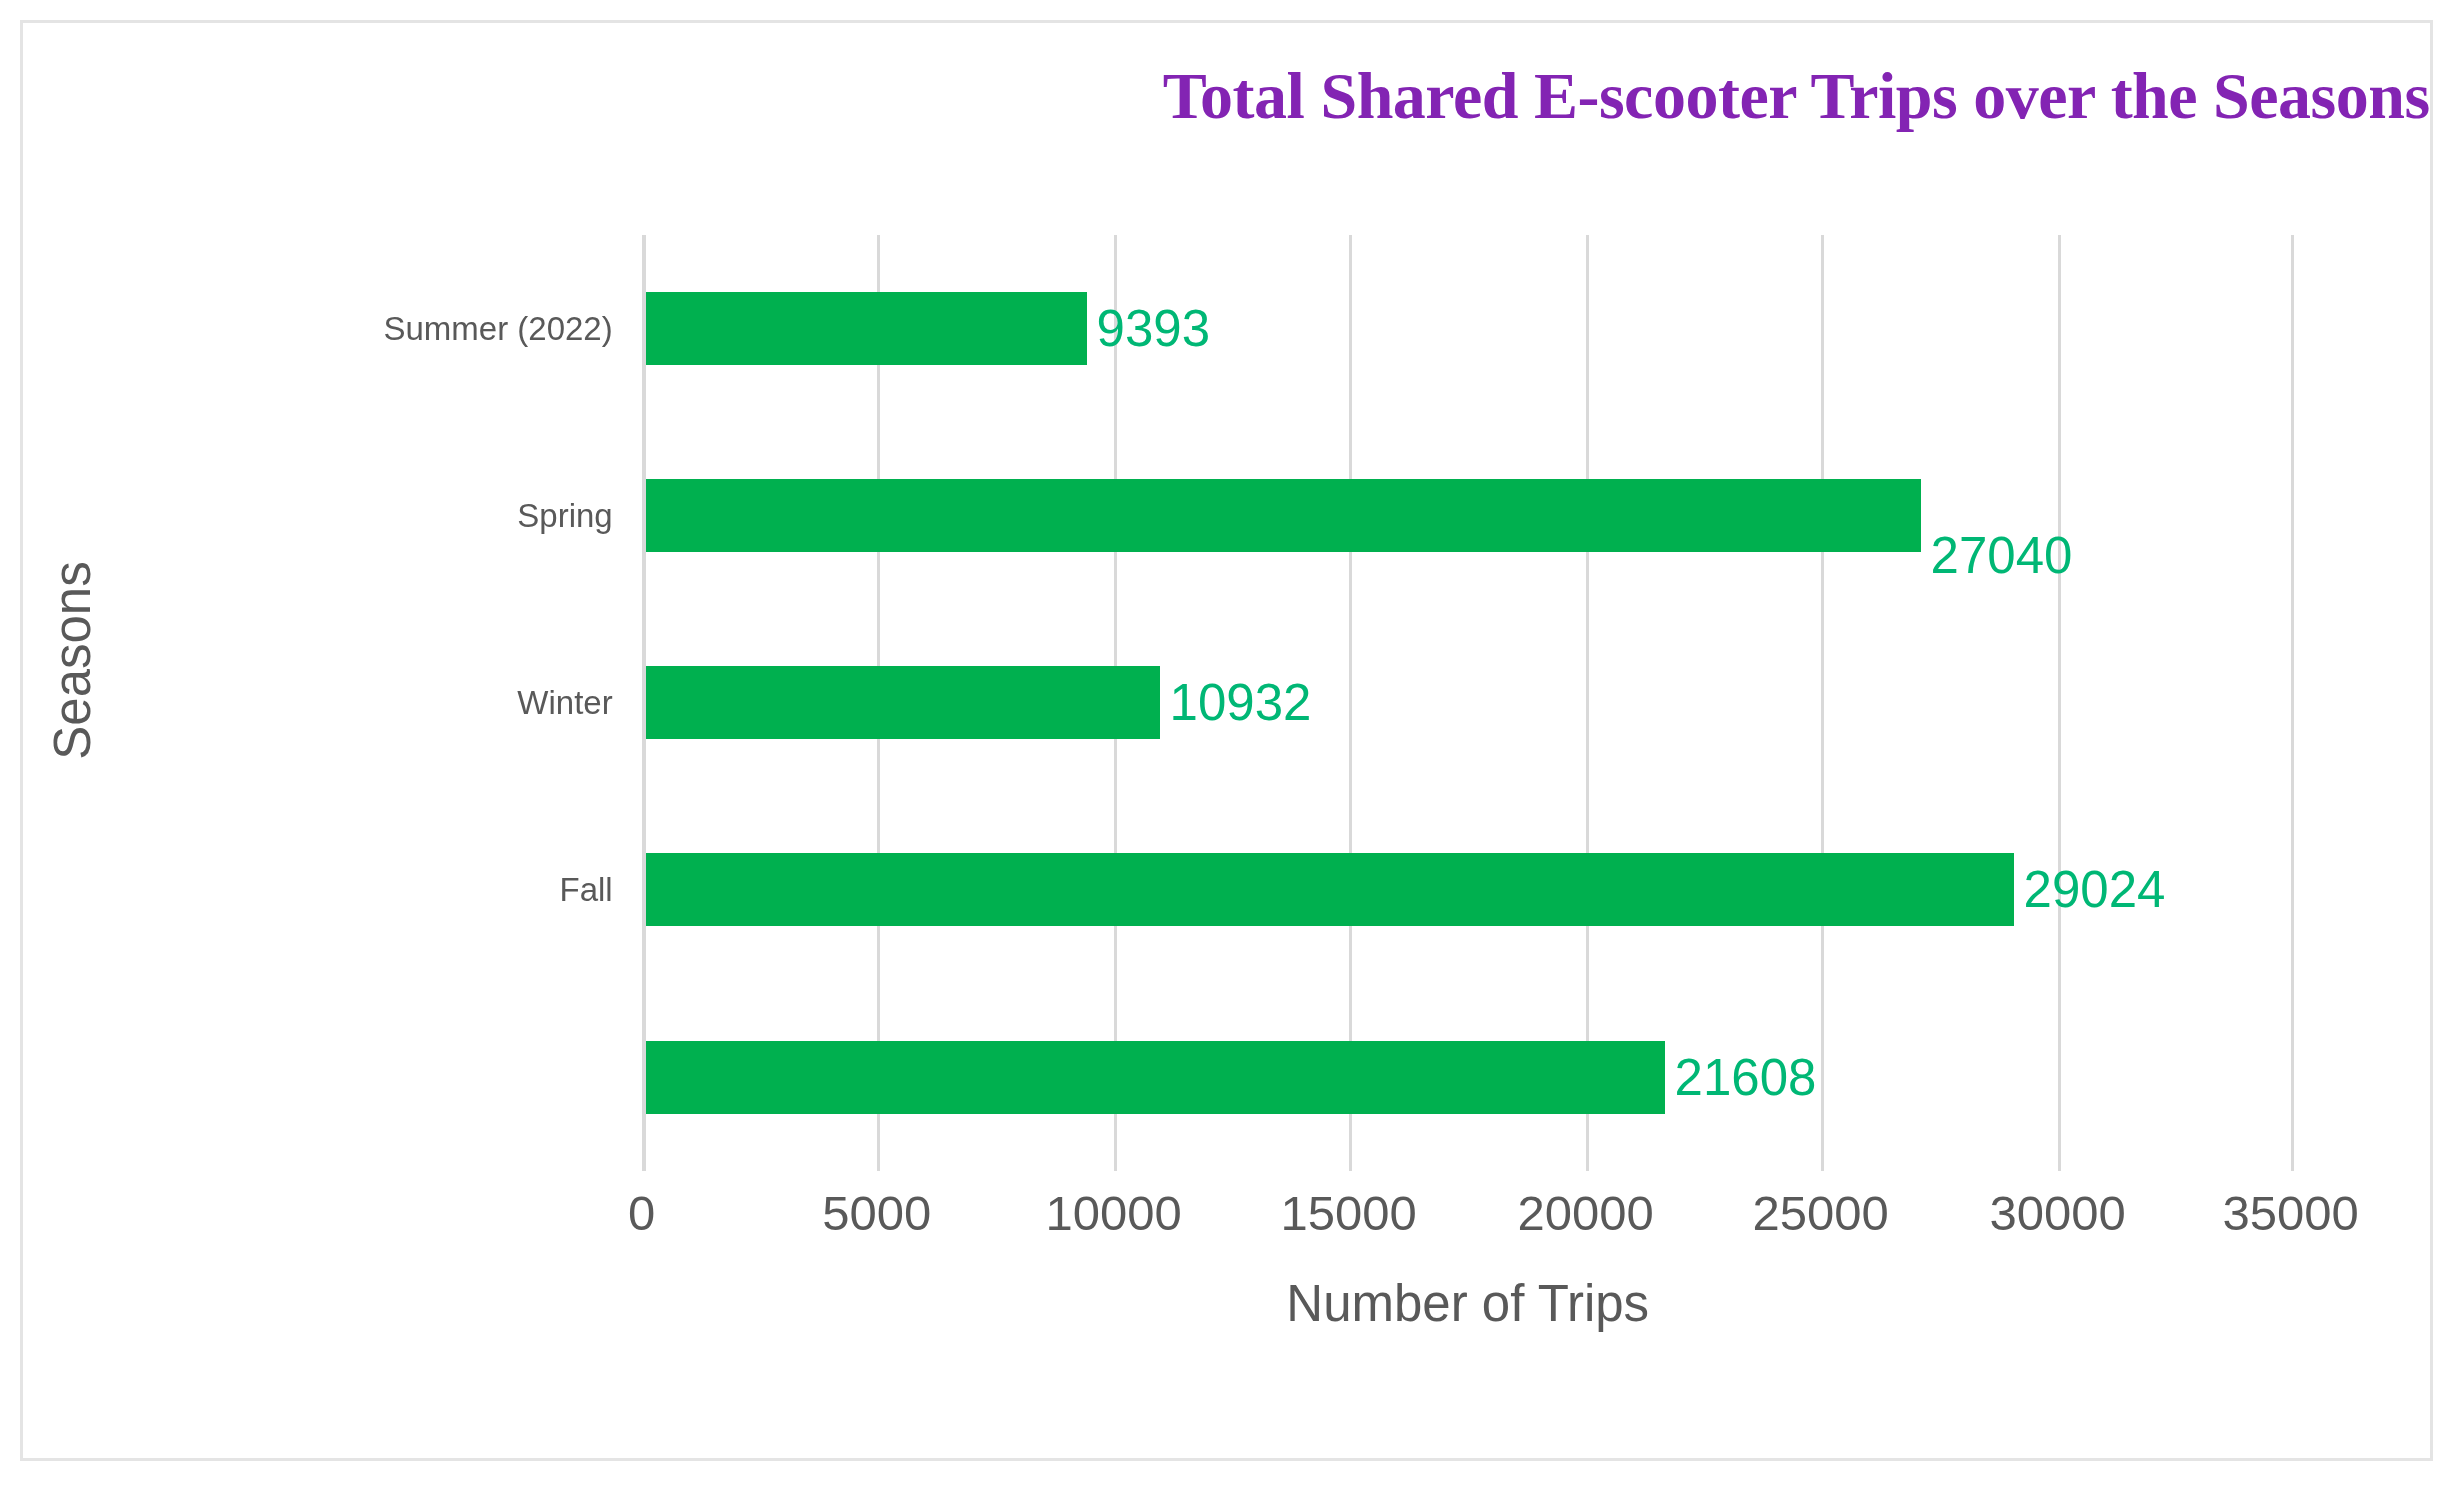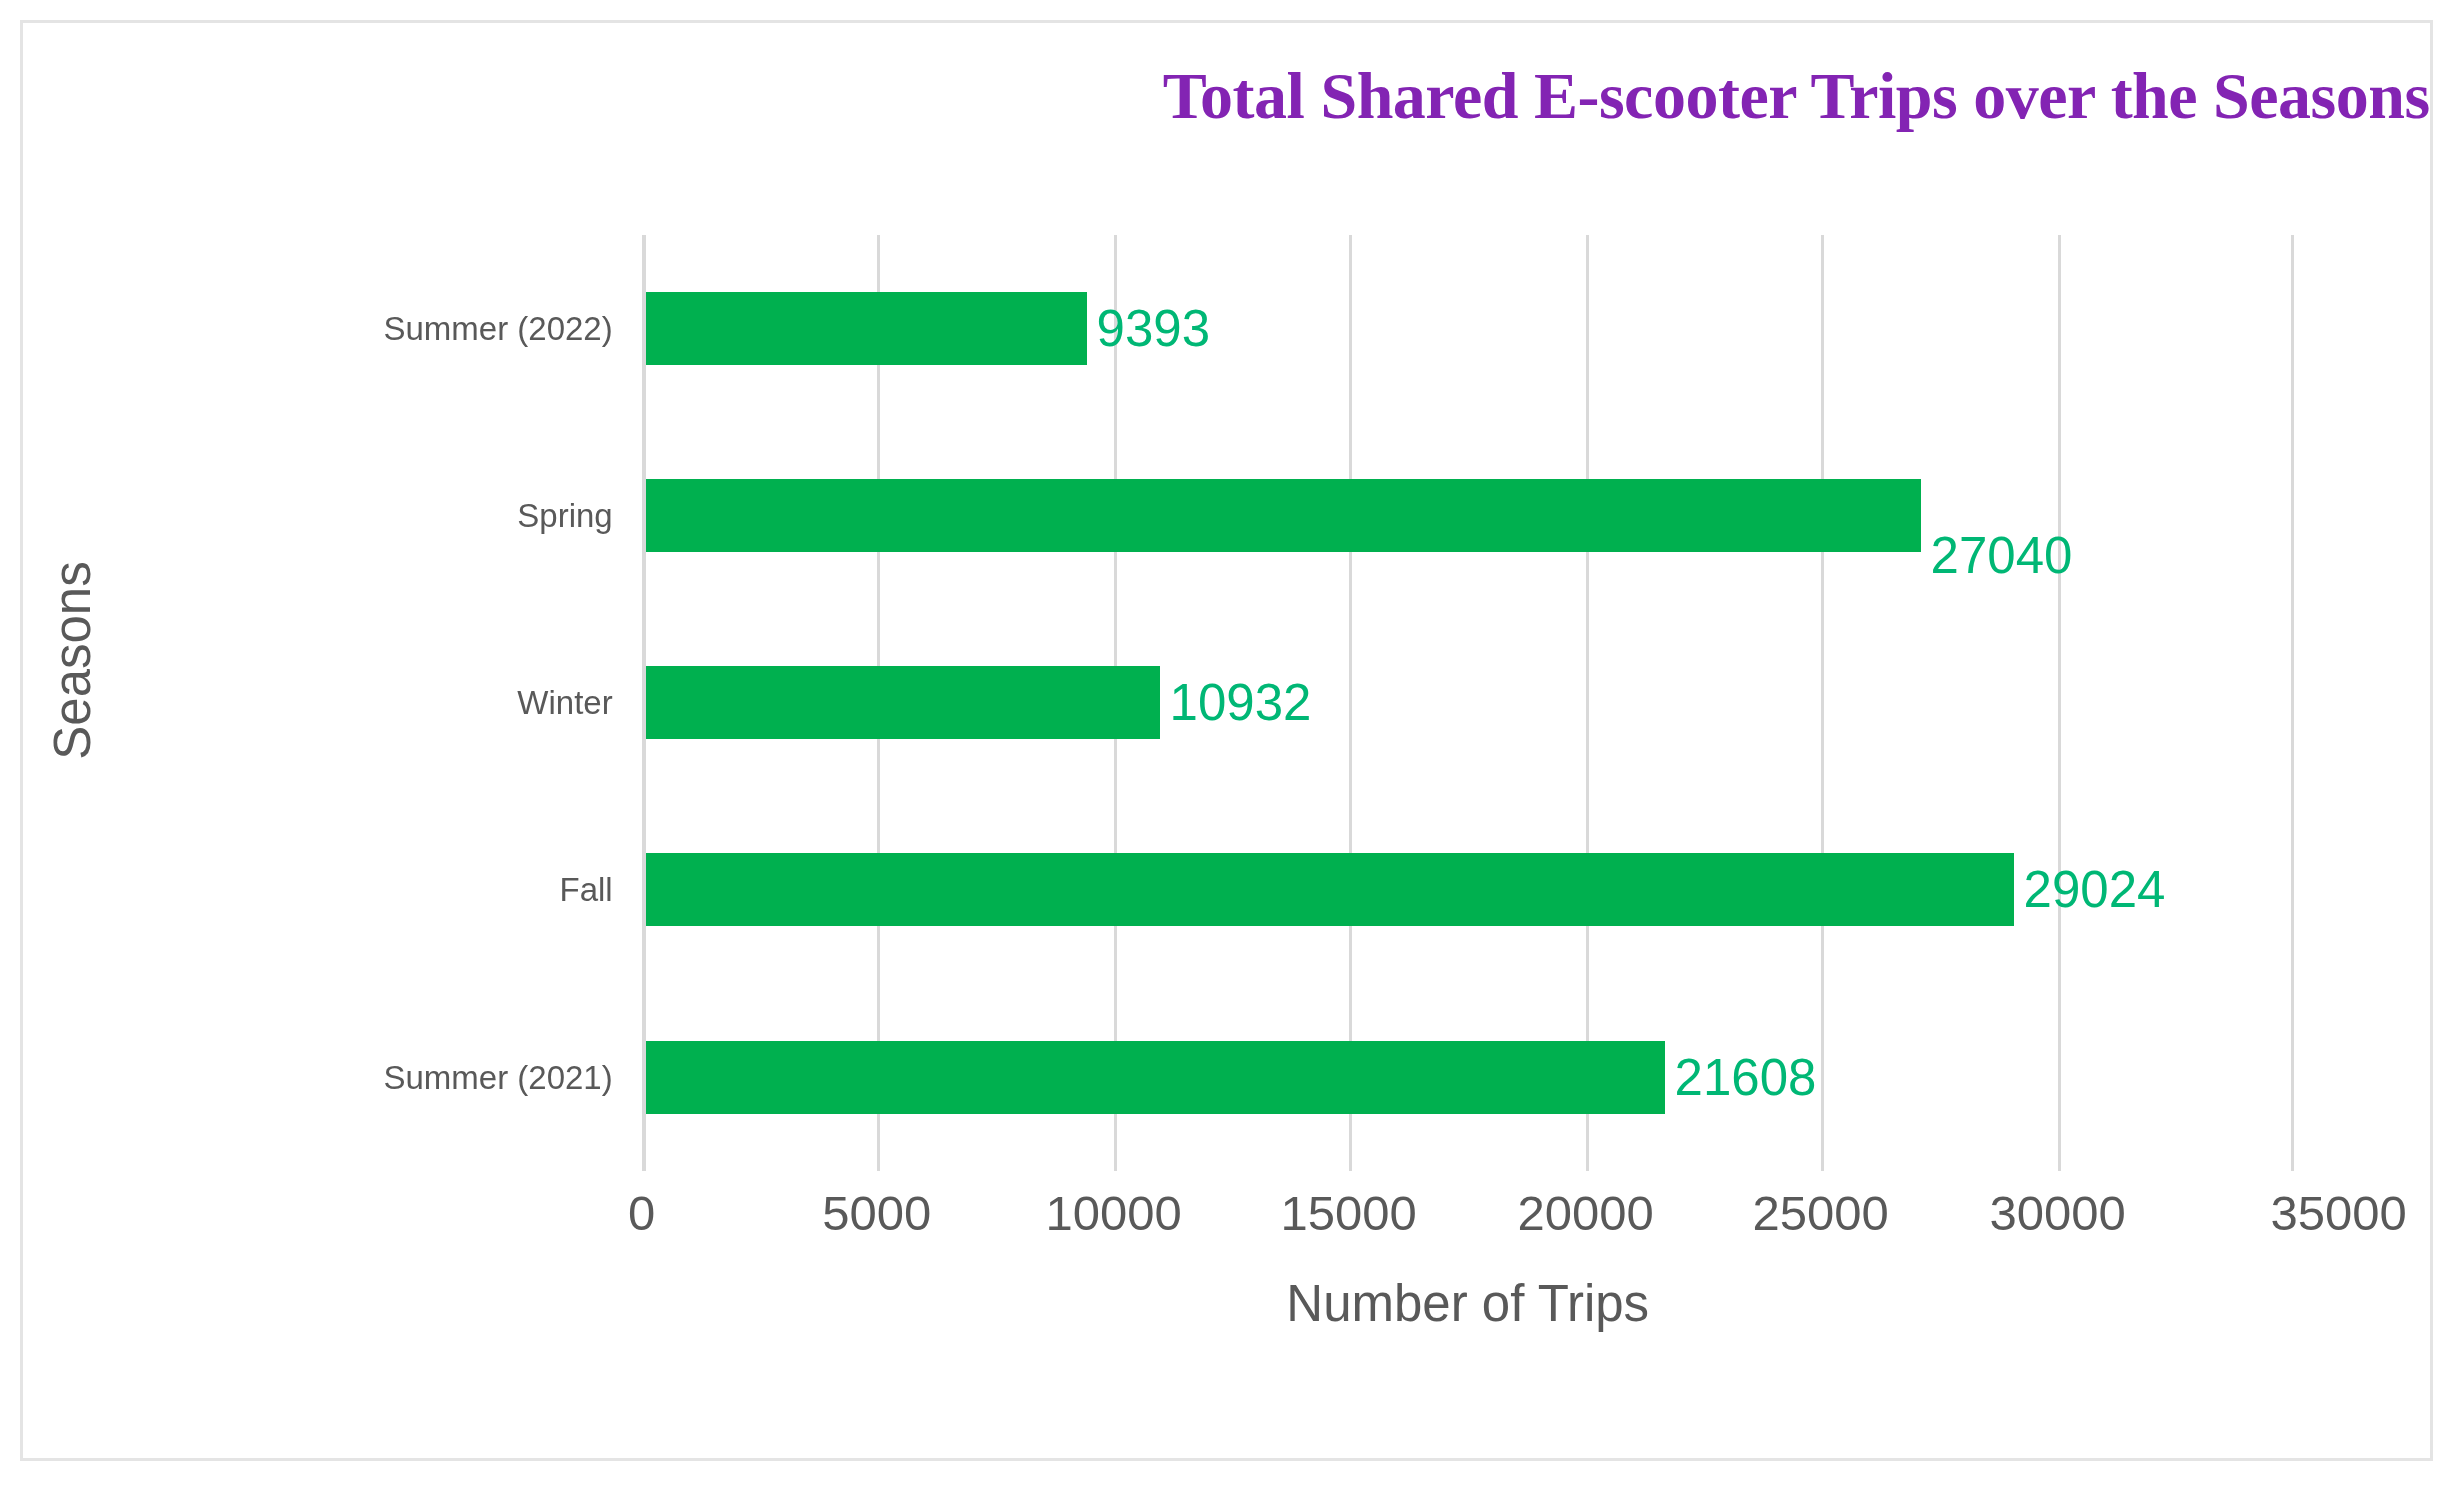--- a/index.html
+++ b/index.html
@@ -163,21 +163,20 @@
 
 <div id="figure">
 
   <div id="chart-title">Total Shared E-scooter Trips over the Seasons</div>
 
   <div id="cat-labels">
     <div class="cat-label" style="top:0px;">Summer (2022)</div>
     <div class="cat-label" style="top:187px;">Spring</div>
     <div class="cat-label" style="top:561px;">Fall</div>
     <div class="cat-label" style="top:374px;">Winter</div>
-    <div class="cat-label" style="top:749px;">Summer (2021)</div>
   </div>
 
   <div id="plot-area">
 
     <div class="gridline" style="left:0px;"></div>
     <div class="gridline" style="left:235px;"></div>
     <div class="gridline" style="left:472px;"></div>
     <div class="gridline" style="left:707px;"></div>
     <div class="gridline" style="left:944px;"></div>
     <div class="gridline" style="left:1179px;"></div>
@@ -214,20 +213,20 @@
   </div>
 
   <div id="tick-labels">
     <div class="tick-label" style="left:0px;">0</div>
     <div class="tick-label" style="left:235px;">5000</div>
     <div class="tick-label" style="left:472px;">10000</div>
     <div class="tick-label" style="left:707px;">15000</div>
     <div class="tick-label" style="left:944px;">20000</div>
     <div class="tick-label" style="left:1179px;">25000</div>
     <div class="tick-label" style="left:1416px;">30000</div>
-    <div class="tick-label" style="left:1649px;margin-left:48px;">35000</div>
+    <div class="tick-label" style="left:1649px;">35000</div>
   </div>
 
   <div id="x-axis-title">Number of Trips</div>
   <div id="y-axis-title">Seasons</div>
 
 </div>
 
 
 </body></html>

